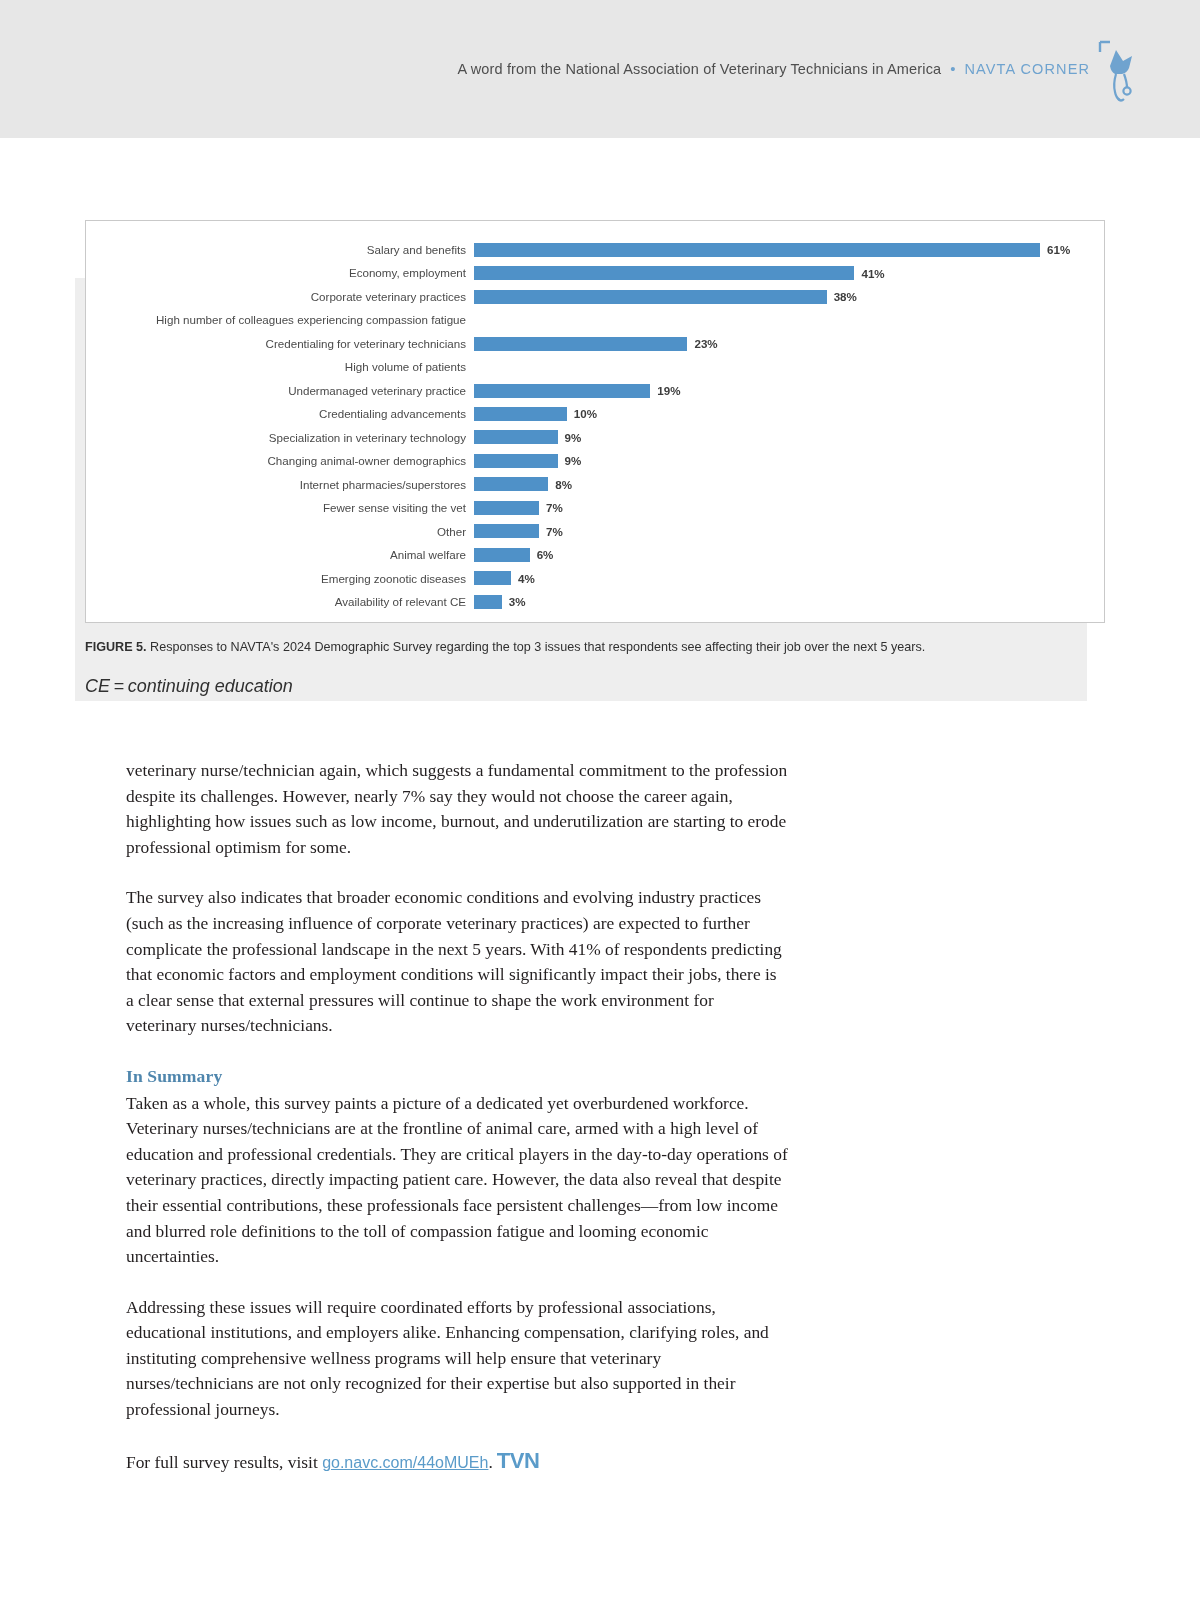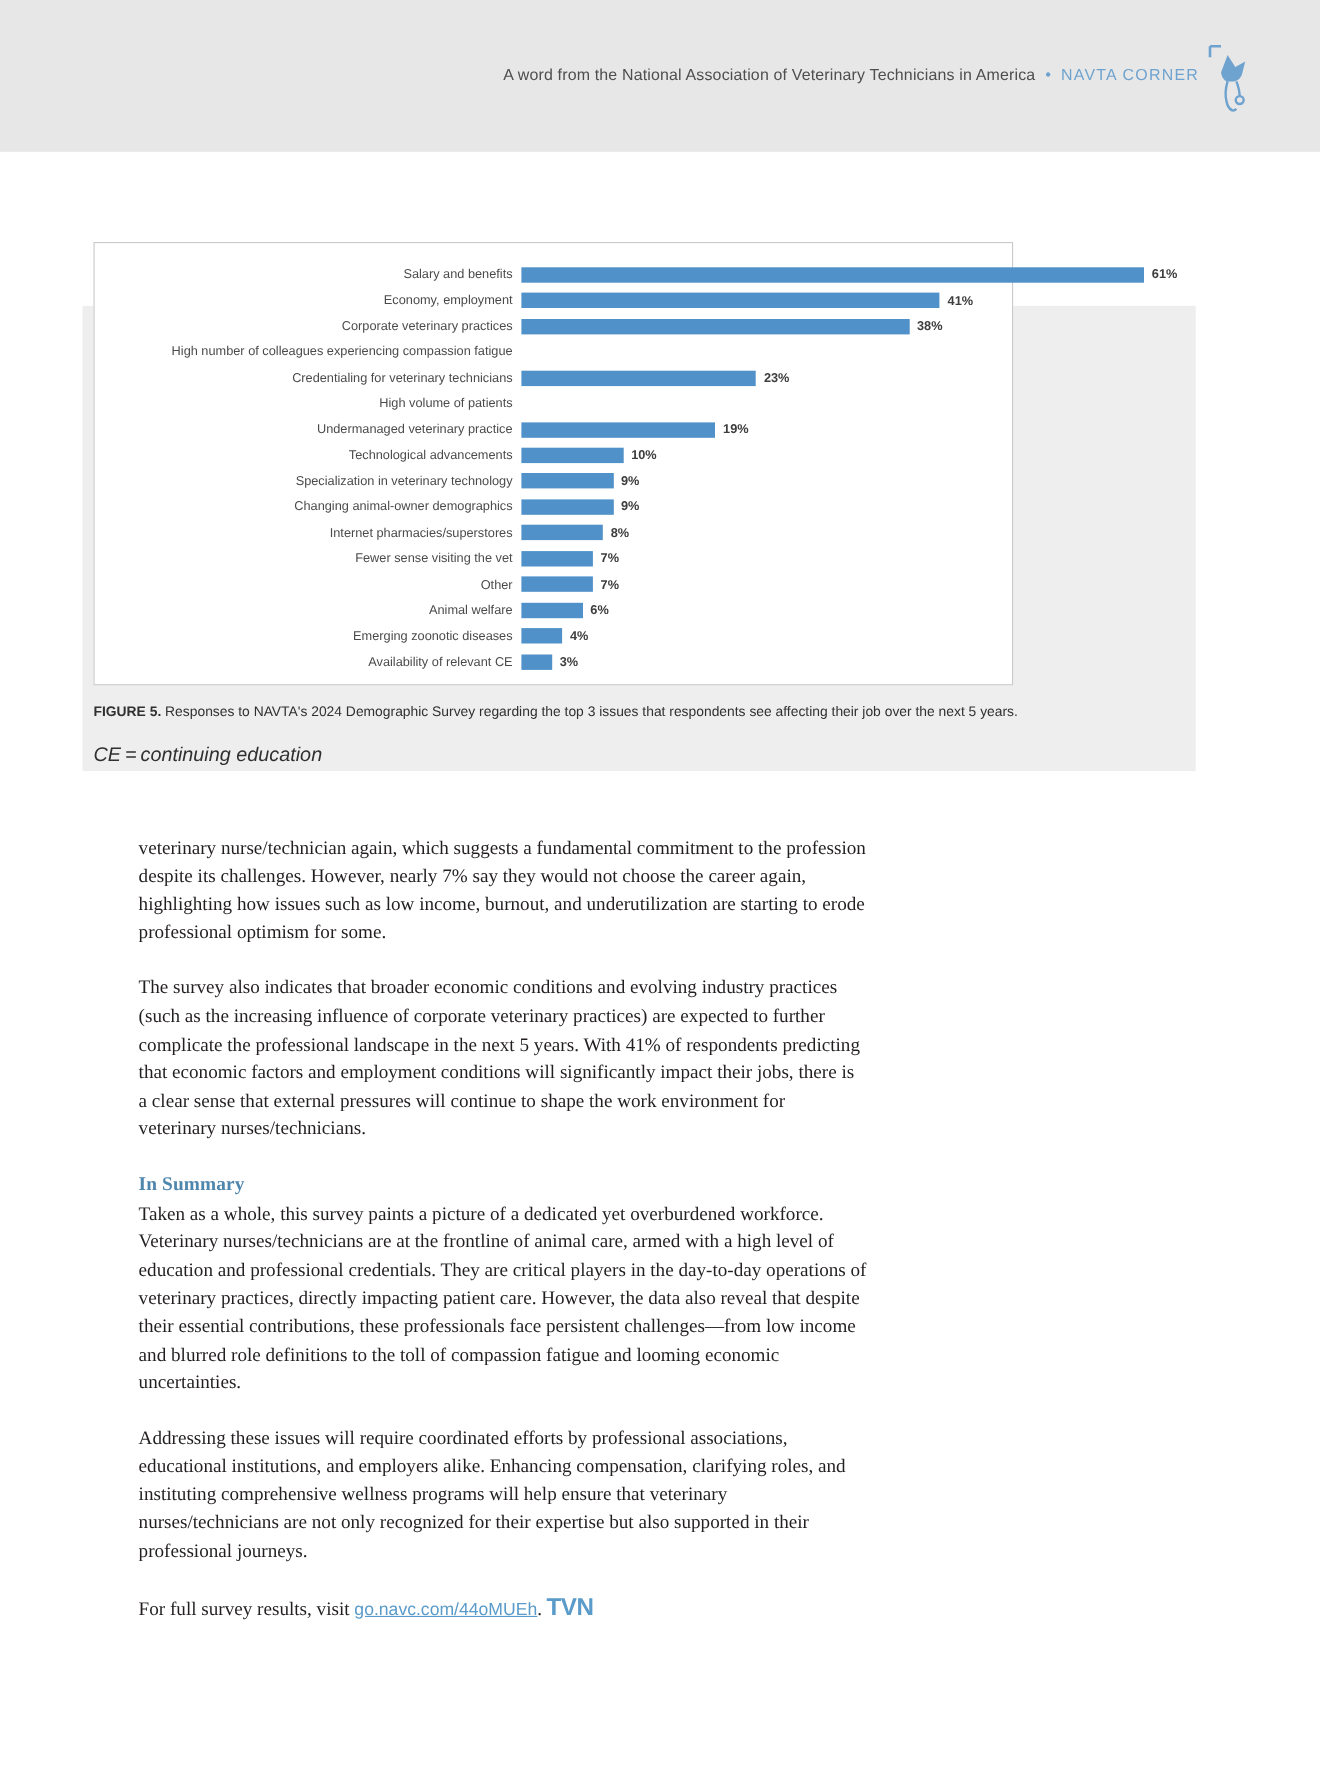--- a/index.html
+++ b/index.html
@@ -63,21 +63,21 @@
     left: 75px;
     top: 278px;
     width: 1012px;
     height: 423px;
     background: #eeeeee;
   }
   .figure-card {
     position: absolute;
     left: 85px;
     top: 220px;
-    width: 836px;
+    width: 1020px;
     height: 403px;
     background: #ffffff;
     border: 1px solid #c9c9c9;
     box-sizing: border-box;
   }
 
   
   .chart {
     position: absolute;
     left: 0; top: 0;
@@ -275,21 +275,21 @@
           <div class="bar-label">High volume of patients</div>
         </div>
         <div class="bar-row">
           <div class="bar-label">Undermanaged veterinary practice</div>
           <div class="bar-wrap">
             <div class="bar" style="width: 176.32px; background: rgb(79, 145, 200);"></div>
             <div class="bar-value">19%</div>
           </div>
         </div>
         <div class="bar-row">
-          <div class="bar-label">Technological advancements</div>
+          <div class="bar-label">Credentialing advancements</div>
           <div class="bar-wrap">
             <div class="bar" style="width: 92.8px; background: rgb(79, 145, 200);"></div>
             <div class="bar-value">10%</div>
           </div>
         </div>
         <div class="bar-row">
           <div class="bar-label">Specialization in veterinary technology</div>
           <div class="bar-wrap">
             <div class="bar" style="width: 83.52px; background: rgb(79, 145, 200);"></div>
             <div class="bar-value">9%</div>

